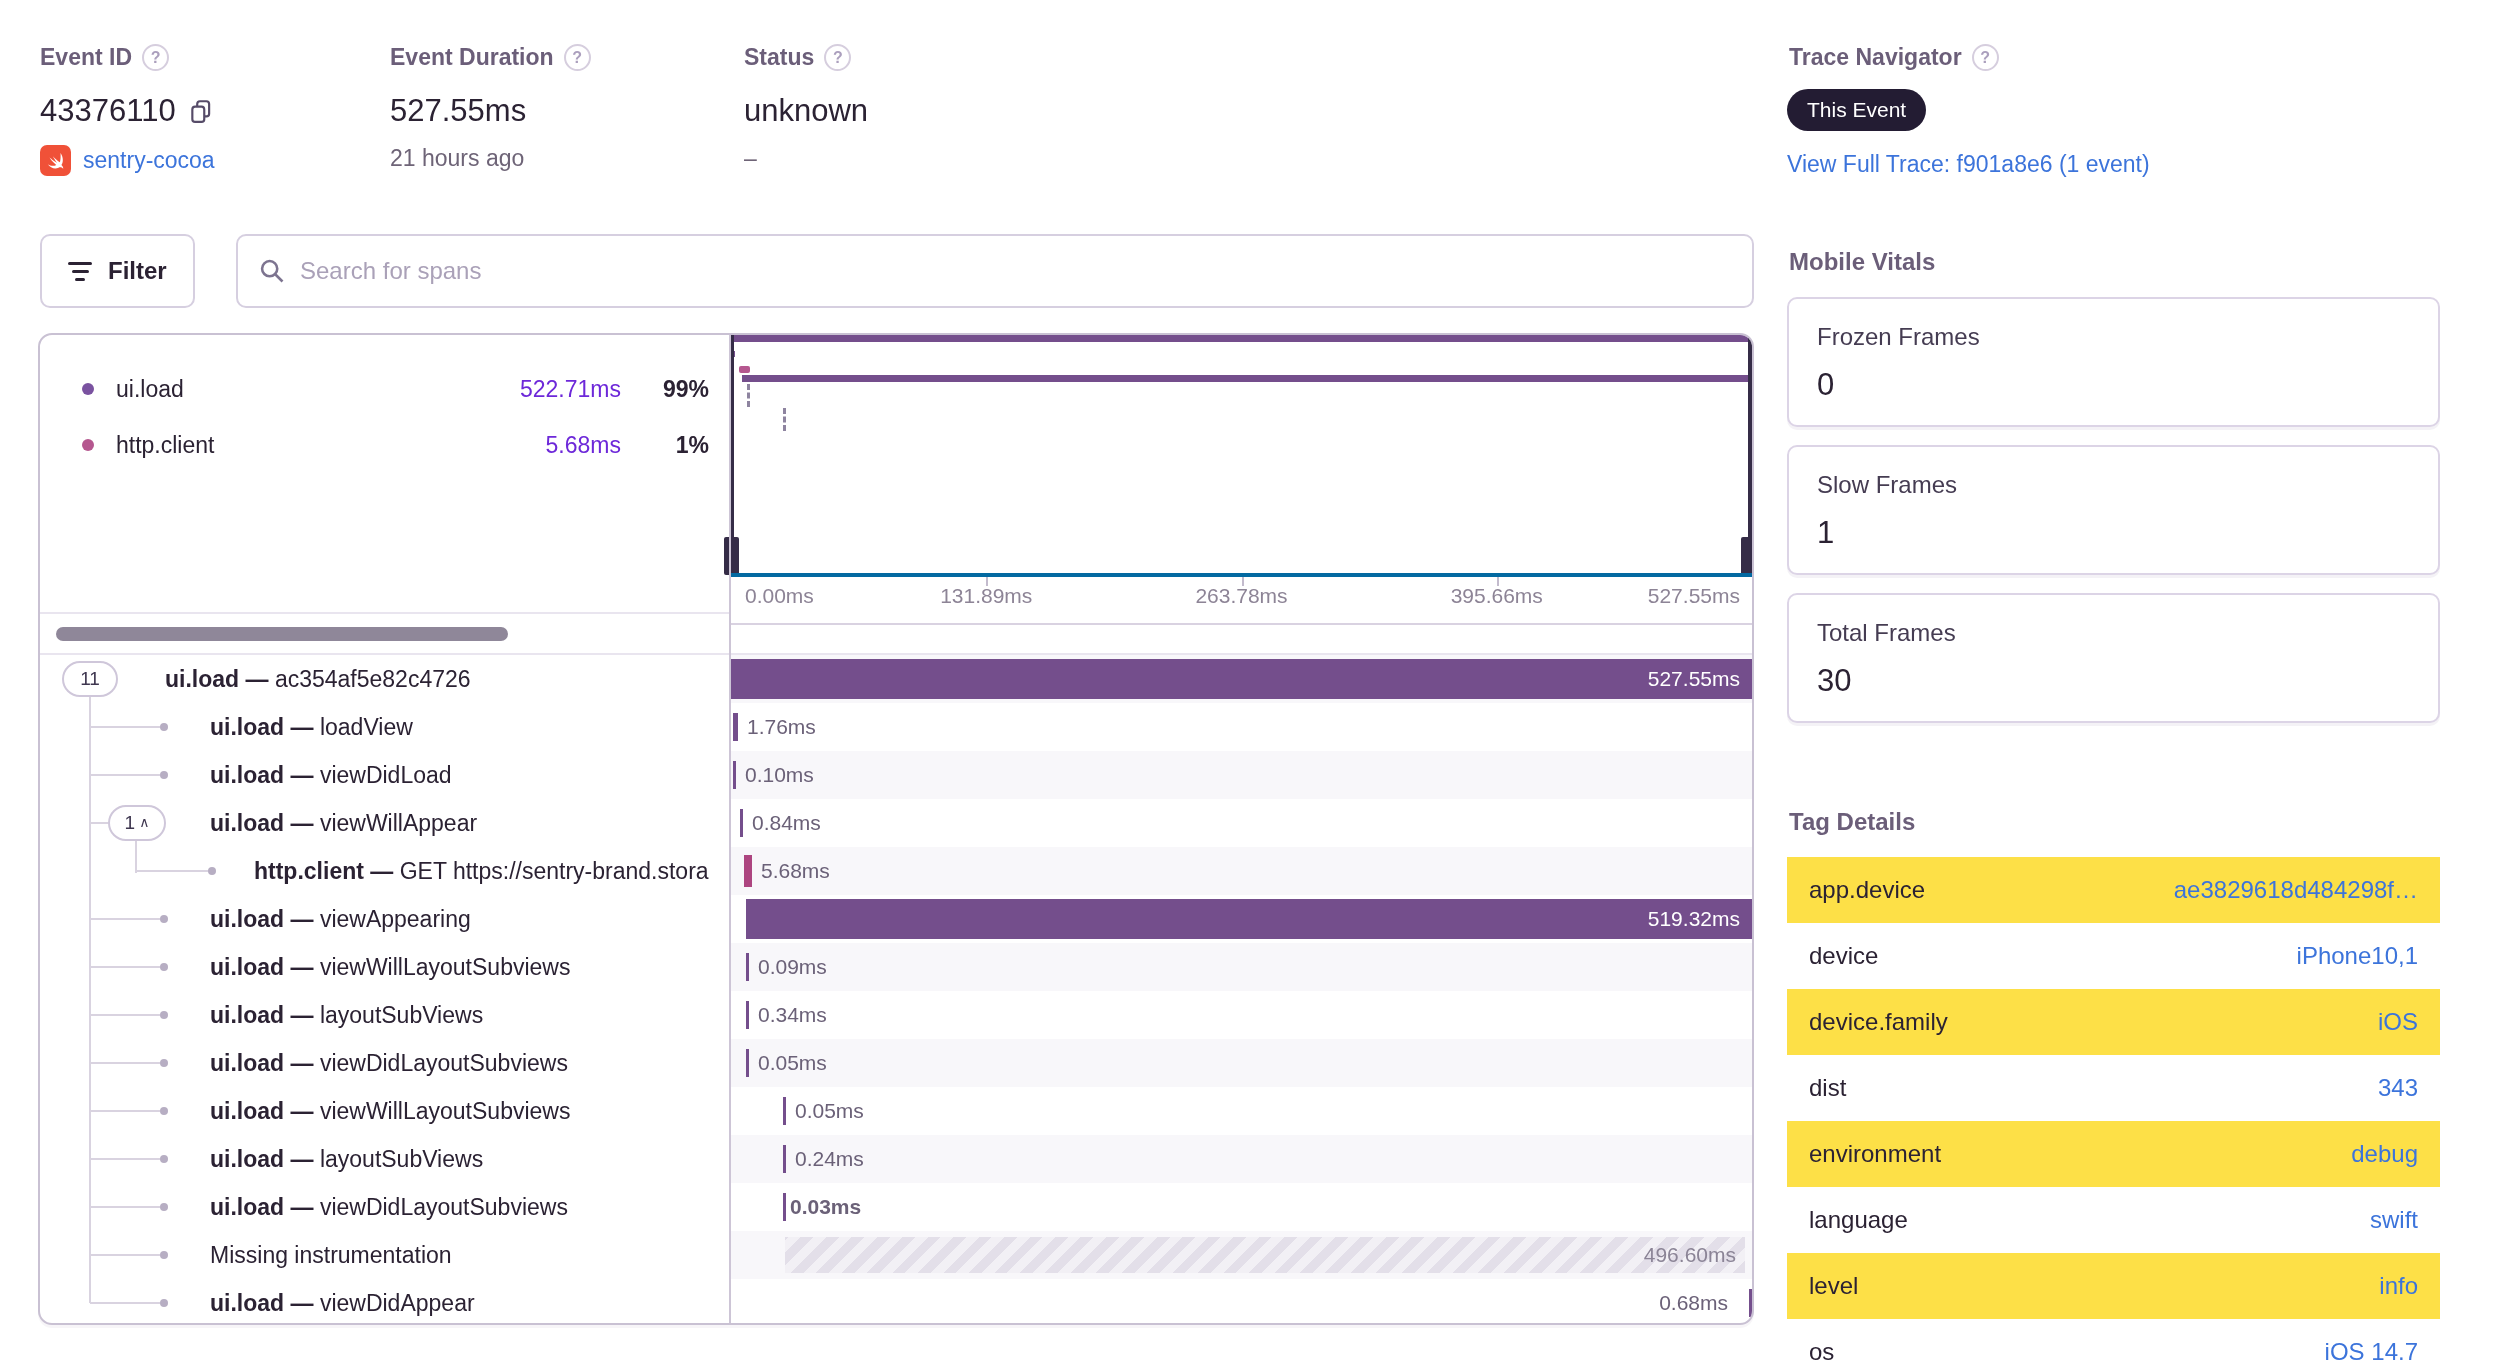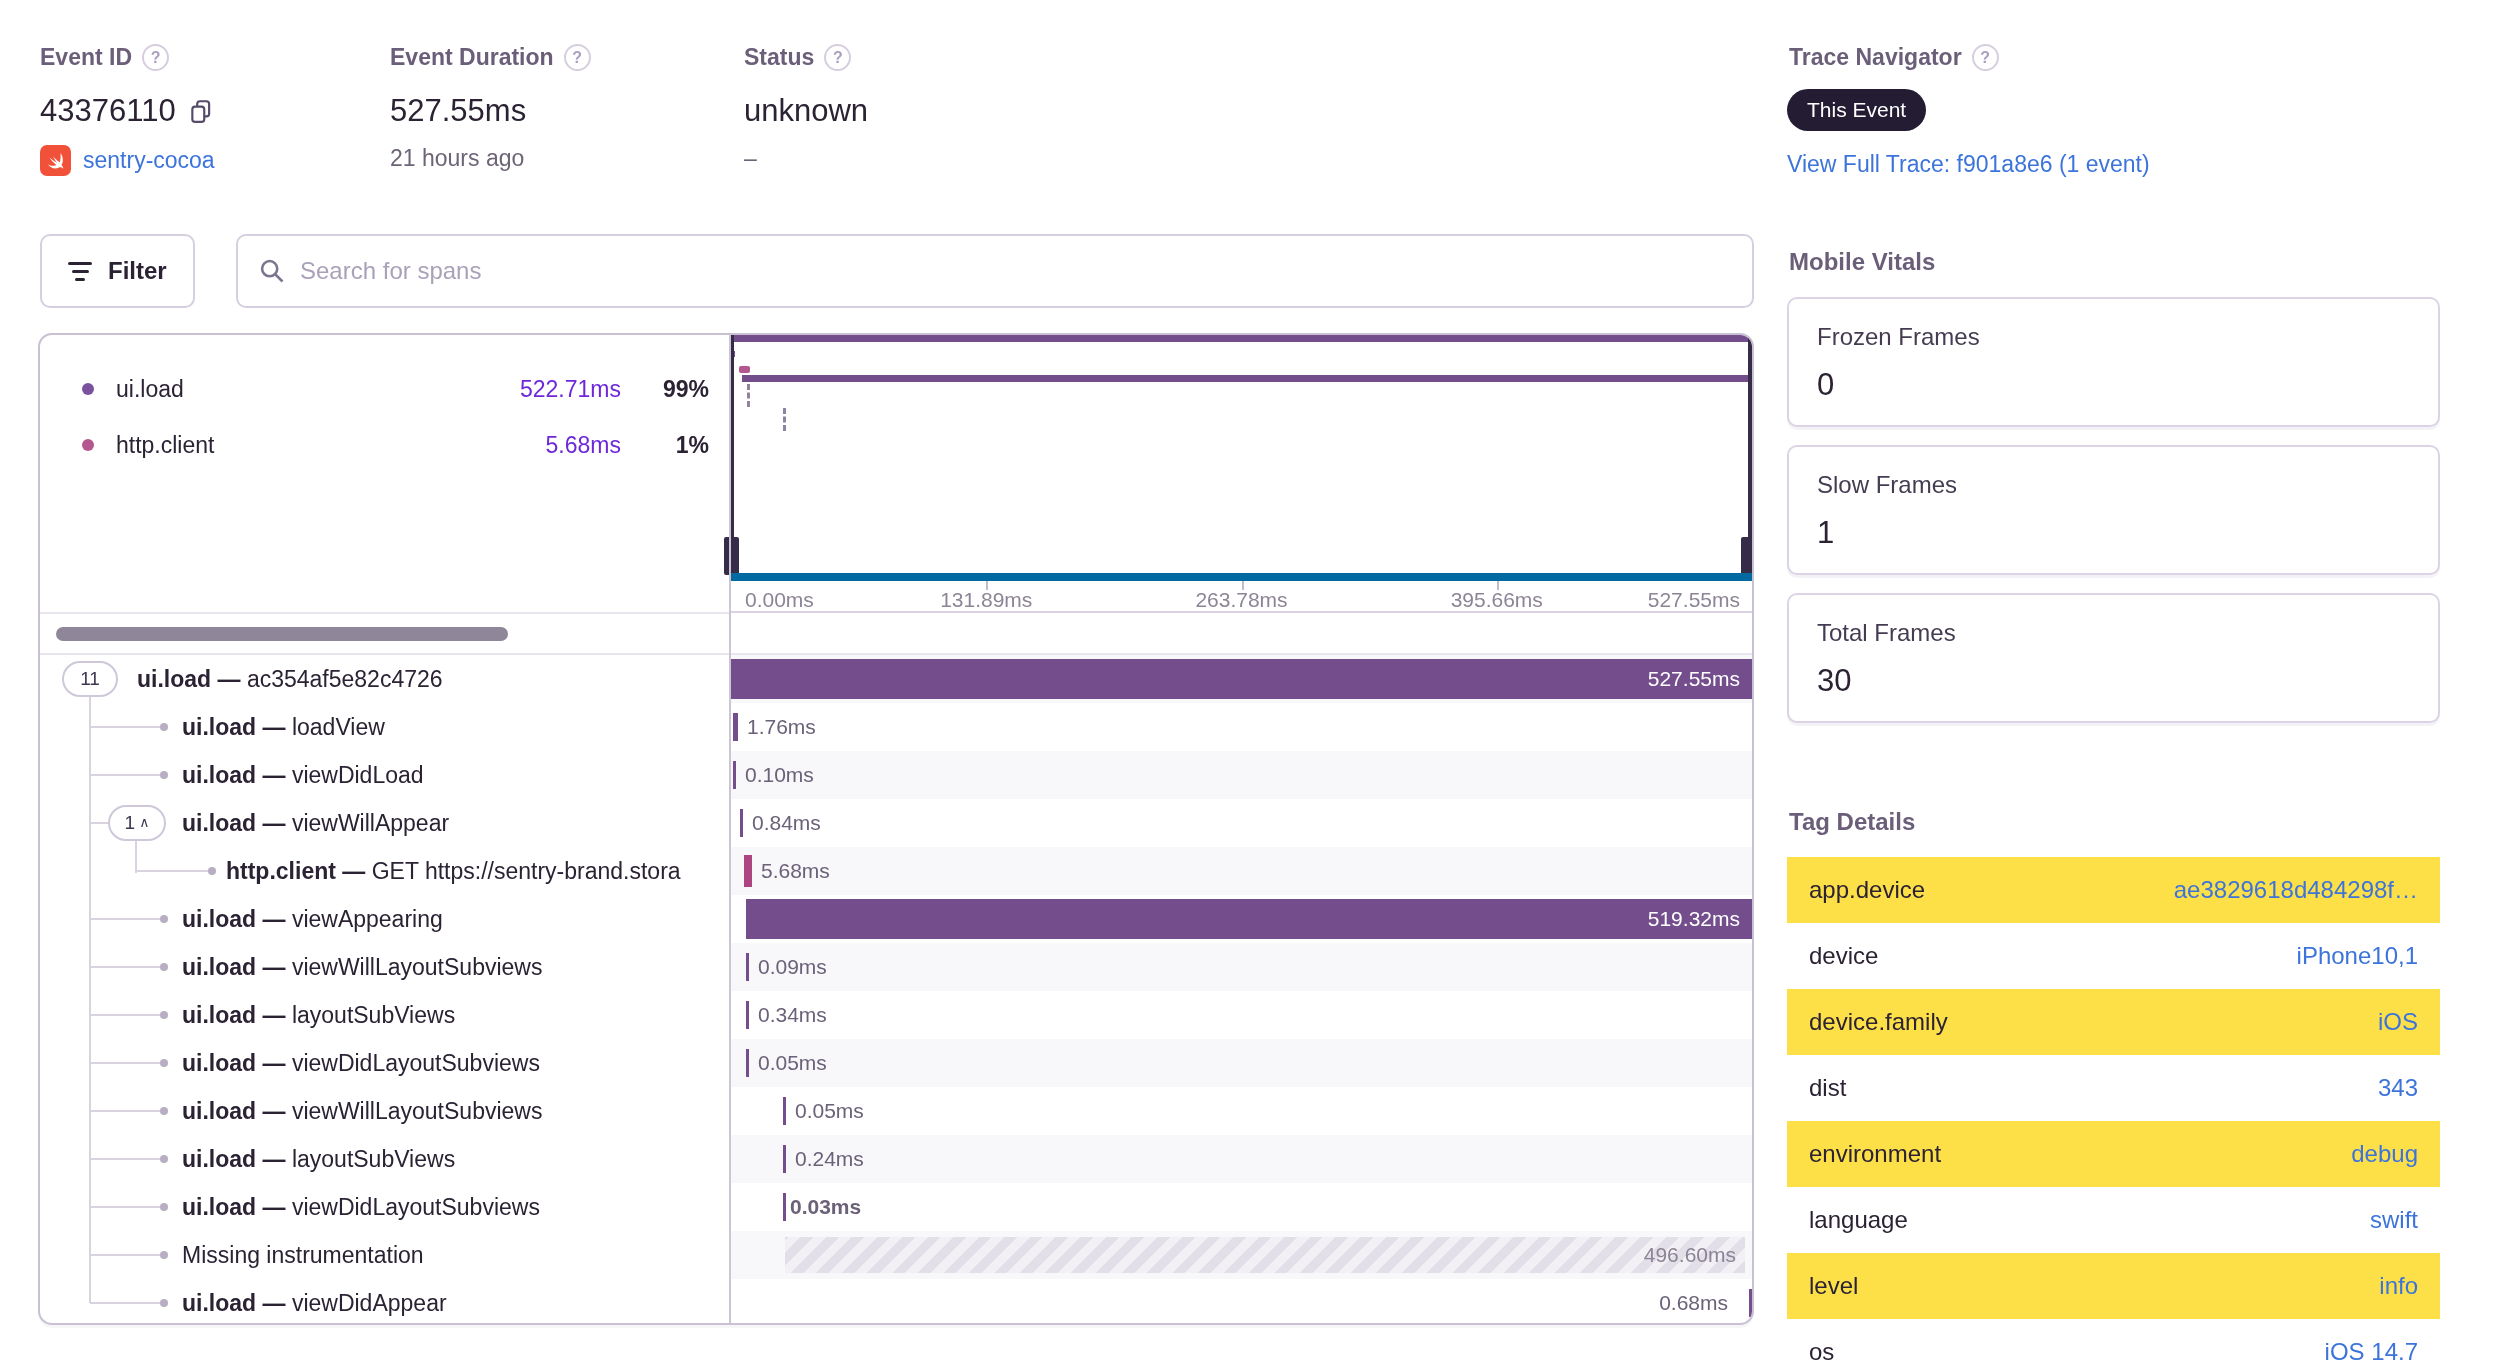--- a/index.html
+++ b/index.html
@@ -54,35 +54,35 @@
   .legend-dur{position:absolute;right:127px;top:0;line-height:40px;font-size:23px;color:#6d28d9;}
   .legend-pct{position:absolute;right:39px;top:0;line-height:40px;font-size:23px;font-weight:700;color:var(--dark);}
   
   .minimap{position:absolute;left:691px;top:0;right:0;height:278px;}
   .mm-bar{position:absolute;background:var(--purple);}
   .mm-pink{position:absolute;background:var(--dot-pink);border-radius:2px;}
   .mm-dash{position:absolute;width:0;border-left:3px dashed #8e84a0;}
   .mm-solid{position:absolute;background:var(--purple);}
   .mm-handle-line{position:absolute;top:0;height:240px;width:4px;background:#352c47;cursor:col-resize;}
   .mm-handle-nub{position:absolute;top:202px;height:38px;width:15px;background:#352c47;border-radius:2px;cursor:col-resize;}
-  .axis{position:absolute;left:0;right:0;top:238px;height:40px;border-top:8px solid #0369a1;border-bottom:2px solid #d9d2e1;}
+  .axis{position:absolute;left:0;right:0;top:238px;height:52px;border-top:4px solid #0369a1;border-bottom:2px solid #d9d2e1;}
   .axis .tick-label{position:absolute;top:0;line-height:37px;font-size:21px;color:#8d8496;}
   .axis .tick-mark{position:absolute;top:0;width:2px;height:9px;background:#c3bbcd;}
   
   .hstrip{position:absolute;left:0;top:277px;width:689px;height:41px;border-top:2px solid var(--lightborder);}
   .hthumb{position:absolute;left:16px;top:13px;width:452px;height:14px;border-radius:8px;background:#8f8799;cursor:grab;}
   .rows-top-border{position:absolute;left:0;right:0;top:318px;height:2px;background:var(--lightborder);}
   
   .span-rows{position:absolute;left:0;right:0;top:320px;height:672px;}
   .span-row{position:absolute;left:0;right:0;height:48px;}
   .span-row.alt .bar-cell{background:var(--rowalt);}
   .tree-cell{position:absolute;left:0;top:0;bottom:0;width:689px;overflow:hidden;white-space:nowrap;}
   .bar-cell{position:absolute;left:691px;right:0;top:0;bottom:0;}
   .span-title{position:absolute;top:0;line-height:48px;font-size:23px;color:var(--dark);}
-  .span-title b{font-weight:700;}
+  .span-title b{font-weight:700;margin-left:28px;}
   .tree-branch{position:absolute;height:2px;background:var(--guide);top:23px;}
   .tree-dot{position:absolute;width:8px;height:8px;border-radius:50%;background:#b7aec3;top:20px;}
   .tree-badge{position:absolute;top:6px;height:36px;border:2px solid #cfc7da;border-radius:18px;background:#fff;
     display:flex;align-items:center;justify-content:center;font-size:19px;color:#3f3750;z-index:2;cursor:pointer;}
   .tree-badge .caret{font-size:14px;margin-left:4px;transform:translateY(-1px);color:#3f3750;}
   .trunk{position:absolute;width:2px;background:var(--guide);z-index:1;}
   .sbar{position:absolute;}
   .sbar.kind-big{height:40px;top:4px;background:var(--purple);}
   .sbar.kind-tiny{height:28px;top:10px;background:var(--purple);}
   .sbar.kind-pink{height:32px;top:8px;background:var(--pink);}

